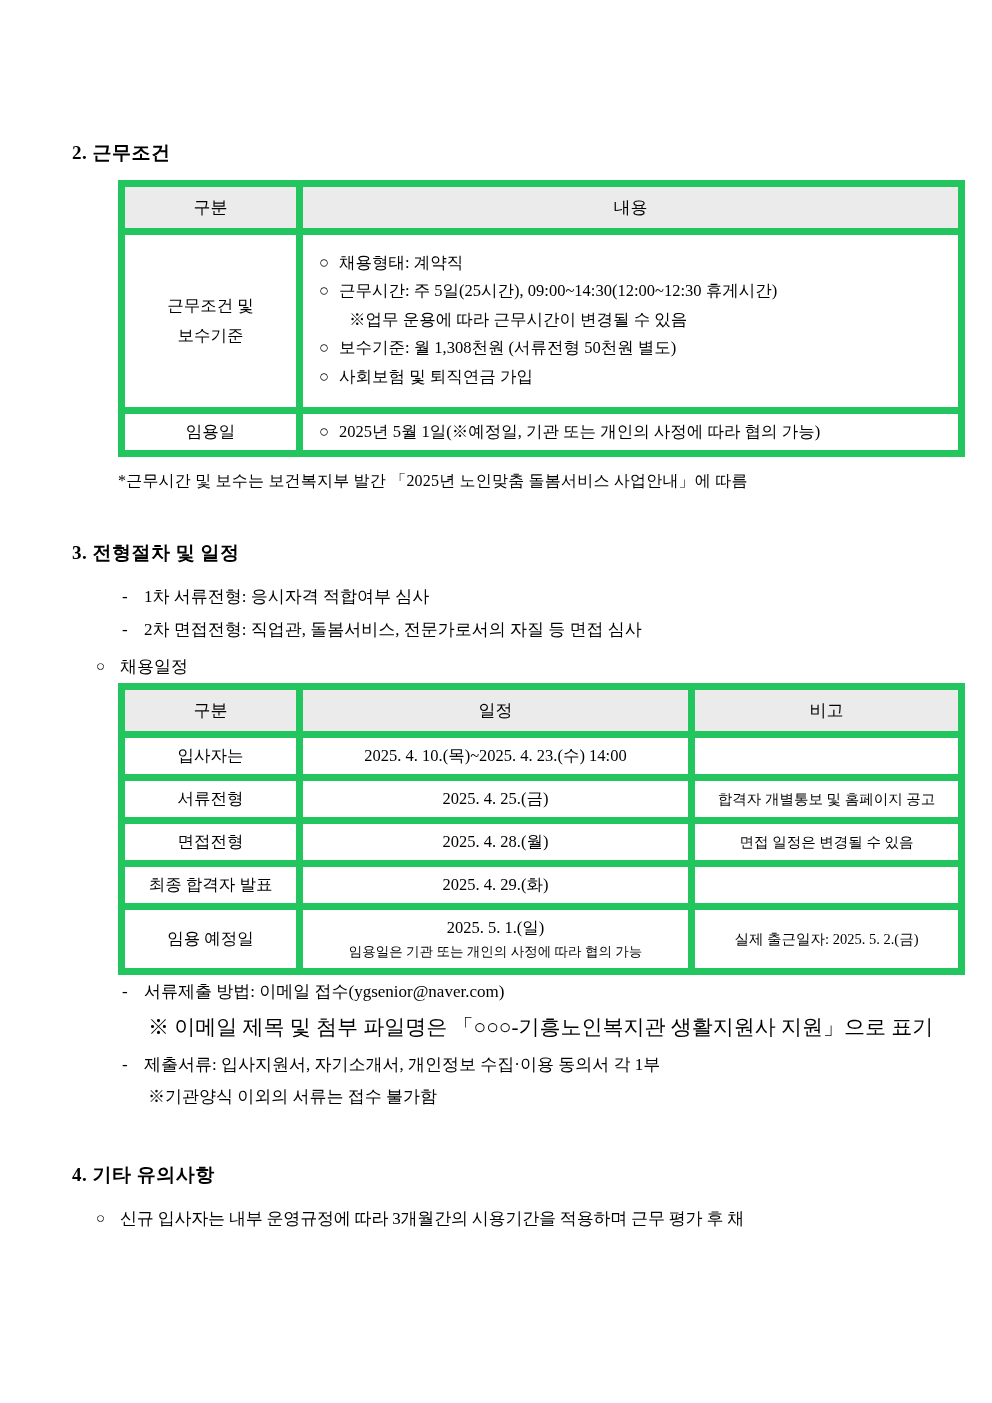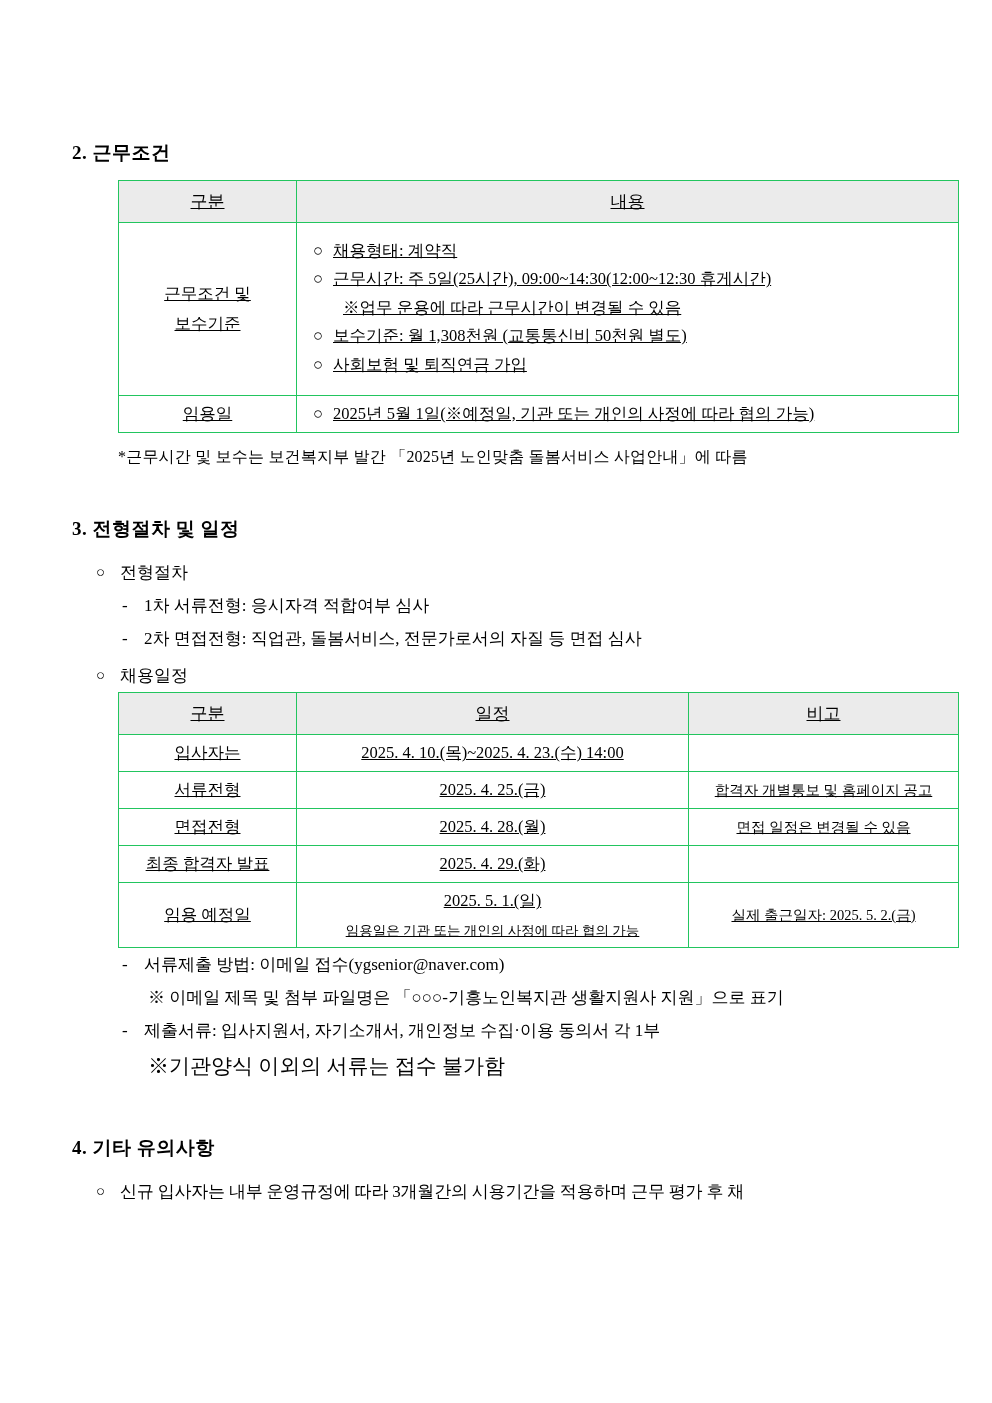--- a/index.html
+++ b/index.html
@@ -31,25 +31,24 @@
   .section-heading.sub-gap {
     margin-top: 48px;
   }
   table.doc-table {
     border-collapse: collapse;
     margin: 0 0 0 48px;
     table-layout: fixed;
   }
   table.doc-table th,
   table.doc-table td {
-    border: 1px solid #22c55e;
+    border: 7px solid #22c55e;
     font-size: 16.5px;
     padding: 7px 8px;
     vertical-align: middle;
-    text-decoration: underline;
   }
   table.doc-table th {
     background: #ebebeb;
     font-weight: normal;
     text-align: center;
     font-size: 17px;
     padding: 9px 8px;
   }
   .t1 { width: 840px; }
   .t1 col.c1 { width: 178px; }
@@ -101,38 +100,38 @@
     margin: 0 0 0 52px;
     font-size: 17px;
     line-height: 1.95;
   }
   .list-level2 .dash {
     display: inline-block;
     width: 22px;
   }
   .list-level3 {
     margin: 0 0 0 78px;
-    font-size: 17px;
+    font-size: 21px;
     line-height: 1.9;
   }
   .t2 { width: 840px; margin-top: 8px; }
   .t2 col.c1 { width: 178px; }
   .t2 col.c2 { width: 392px; }
   .t2 col.c3 { width: 270px; }
   .t2 td {
     text-align: center;
     padding: 12px 6px;
   }
   .t2 td.note {
     font-size: 14.5px;
   }
   .sub-line {
     display: block;
     font-size: 13.5px;
-    margin-top: 10px;
+    margin-top: 4px;
   }
   .tight { letter-spacing: -0.2px; }
 </style>
 </head>
 <body>
 
 <div class="page">
 
   <h2 class="section-heading">2. 근무조건</h2>
 
@@ -155,21 +154,21 @@
         </td>
         <td class="cell-body">
           <span class="bullet-line">
             <span class="mark">○</span><span>채용형태: 계약직</span>
           </span>
           <span class="bullet-line">
             <span class="mark">○</span><span>근무시간: 주 5일(25시간), 09:00~14:30(12:00~12:30 휴게시간)</span>
           </span>
           <span class="indent-note">※업무 운용에 따라 근무시간이 변경될 수 있음</span>
           <span class="bullet-line">
-            <span class="mark">○</span><span>보수기준: 월 1,308천원 (교통통신비 50천원 별도)</span>
+            <span class="mark">○</span><span>보수기준: 월 1,308천원 (서류전형 50천원 별도)</span>
           </span>
           <span class="bullet-line">
             <span class="mark">○</span><span>사회보험 및 퇴직연금 가입</span>
           </span>
         </td>
       </tr>
       <tr>
         <td class="cell-center">임용일</td>
         <td style="padding-left:16px;">
           <span class="bullet-line">
@@ -177,25 +176,20 @@
           </span>
         </td>
       </tr>
     </tbody>
   </table>
 
   <div class="footnote">*근무시간 및 보수는 보건복지부 발간 「2025년 노인맞춤 돌봄서비스 사업안내」에 따름</div>
 
   <h2 class="section-heading sub-gap">3. 전형절차 및 일정</h2>
 
-  <div class="list-level1">
-    <div class="li">
-      <span class="o-mark">○</span><span>전형절차</span>
-    </div>
-  </div>
   <div class="list-level2">
     <div>
       <span class="dash">-</span><span>1차 서류전형: 응시자격 적합여부 심사</span>
     </div>
     <div>
       <span class="dash">-</span><span>2차 면접전형: 직업관, 돌봄서비스, 전문가로서의 자질 등 면접 심사</span>
     </div>
   </div>
 
   <div class="list-level1">
@@ -255,21 +249,21 @@
     </div>
   </div>
   <div class="list-level3">
     <div>※ 이메일 제목 및 첨부 파일명은 「○○○-기흥노인복지관 생활지원사 지원」으로 표기</div>
   </div>
   <div class="list-level2">
     <div>
       <span class="dash">-</span><span>제출서류: 입사지원서, 자기소개서, 개인정보 수집·이용 동의서 각 1부</span>
     </div>
   </div>
-  <div class="list-level3" style="font-size:21px;">
+  <div class="list-level3" style="font-size:17px;">
     <div>※기관양식 이외의 서류는 접수 불가함</div>
   </div>
 
   <h2 class="section-heading sub-gap">4. 기타 유의사항</h2>
   <div class="list-level1">
     <div class="li">
       <span class="o-mark">○</span><span class="tight">신규 입사자는 내부 운영규정에 따라 3개월간의 시용기간을 적용하며 근무 평가 후 채</span>
     </div>
   </div>
 

